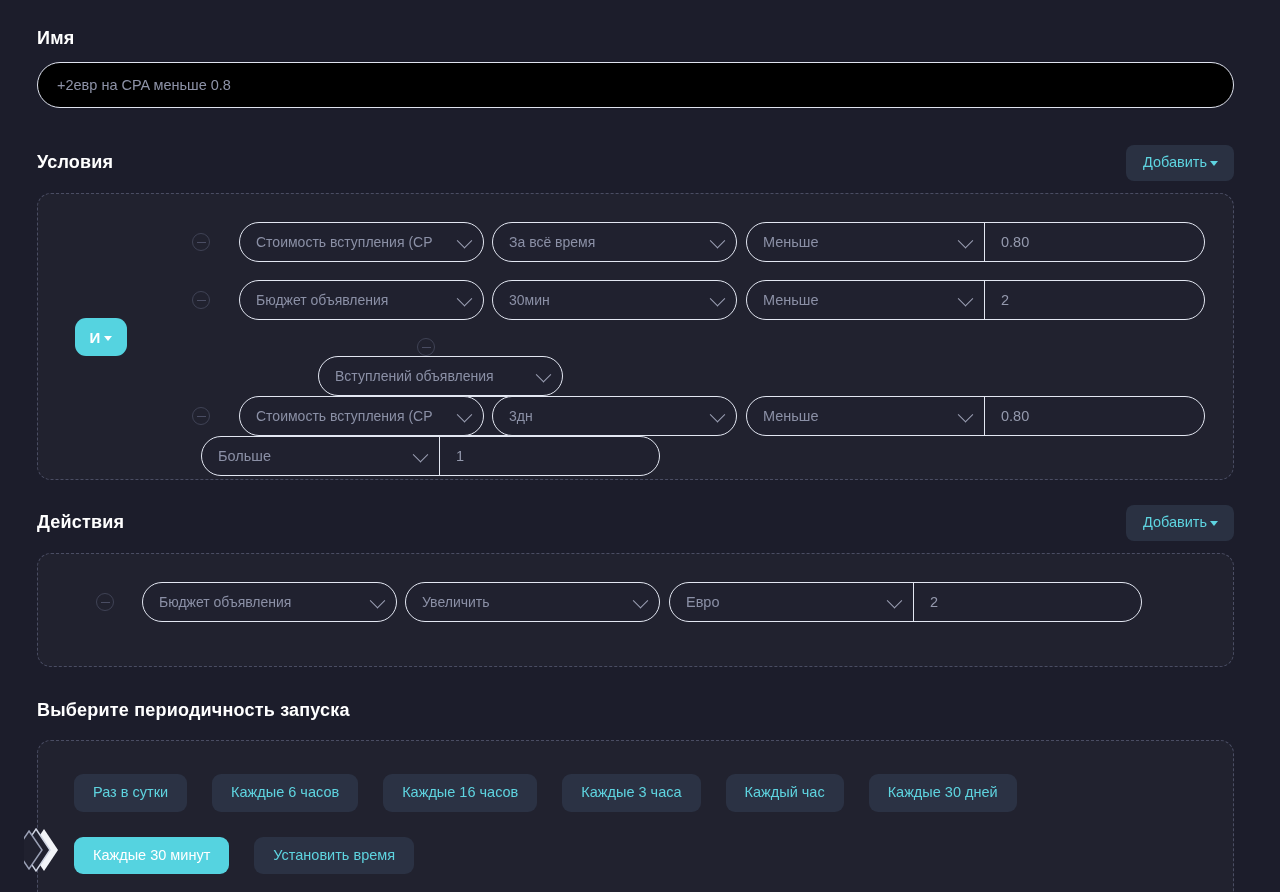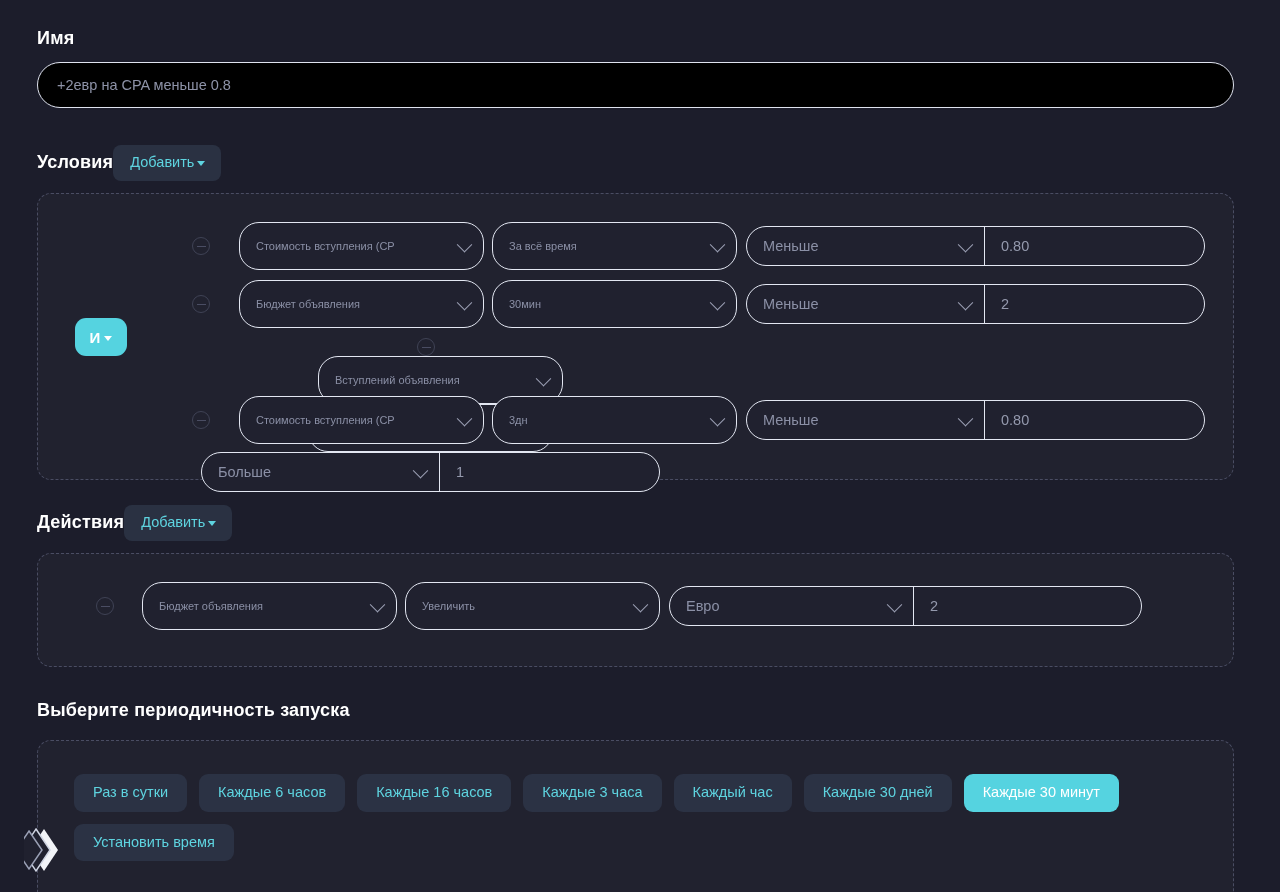--- a/index.html
+++ b/index.html
@@ -32,21 +32,21 @@
     font-size: 14.5px;
     font-family: inherit;
     padding: 0 19px;
     outline: none;
   }
   .name-input::placeholder { color: #8e93a8; }
 
   
   .head-row {
     position: absolute; left: 37px; width: 1197px;
-    display: flex; align-items: center; justify-content: flex-start;
+    display: flex; align-items: center; justify-content: space-between;
   }
   .btn-add {
     background: #2a3142;
     border: none;
     border-radius: 8px;
     color: #5ed4e0;
     font-size: 14.5px;
     font-family: inherit;
     padding: 10px 16px 11px 17px;
     cursor: pointer;
@@ -86,26 +86,26 @@
   }
   .minus-btn::before {
     content: "";
     position: absolute; left: 3.5px; top: 7.5px;
     width: 9px; height: 1.5px; background: #4a4d63;
   }
 
   
   .sel {
     position: relative;
-    height: 48px;
+    height: 40px;
     background: #20212f;
     border: 1px solid #e3e7f2;
     border-radius: 20px;
     color: #8b90a6;
-    font-size: 11px;
+    font-size: 14px;
     display: flex; align-items: center;
     padding: 0 34px 0 16px;
     cursor: pointer;
     white-space: nowrap;
     overflow: hidden;
   }
   .sel .chev {
     position: absolute; right: 13px; top: 50%;
     width: 11px; height: 11px; margin-top: -4px;
     border-right: 1.6px solid #9ba0b5;
@@ -163,21 +163,21 @@
     font-weight: bold;
     width: 52px; height: 38px;
     display: flex; align-items: center; justify-content: center;
     gap: 4px;
     cursor: pointer;
   }
 
   
   .chips {
     position: absolute;
-    display: flex; flex-wrap: wrap; gap: 12px;
+    display: flex; flex-wrap: wrap; gap: 25px;
     width: 1100px;
   }
   .chip {
     background: #2b3244;
     border: none;
     border-radius: 9px;
     color: #5ed4e0;
     font-size: 14.5px;
     font-family: inherit;
     padding: 11px 19px 12px;

